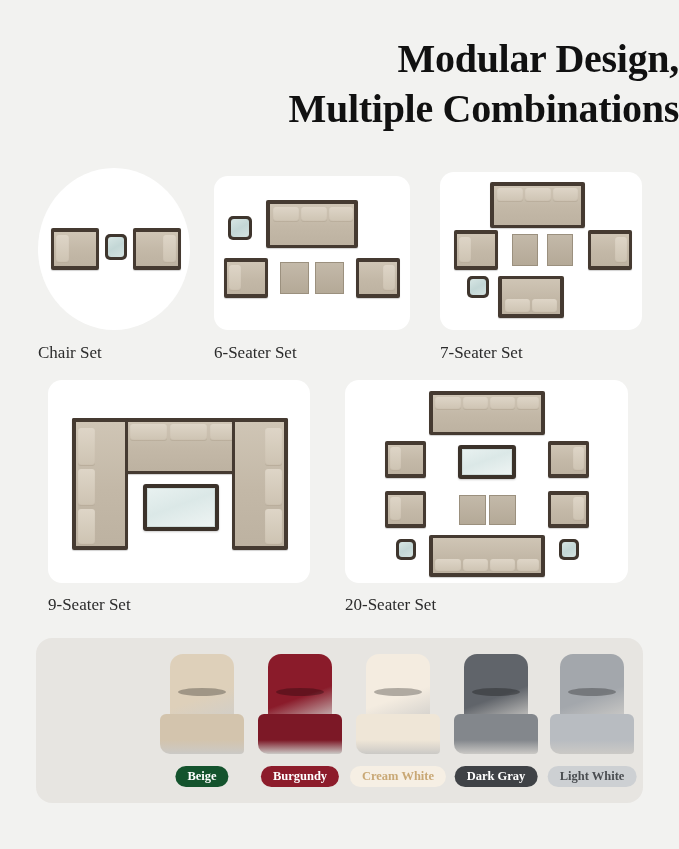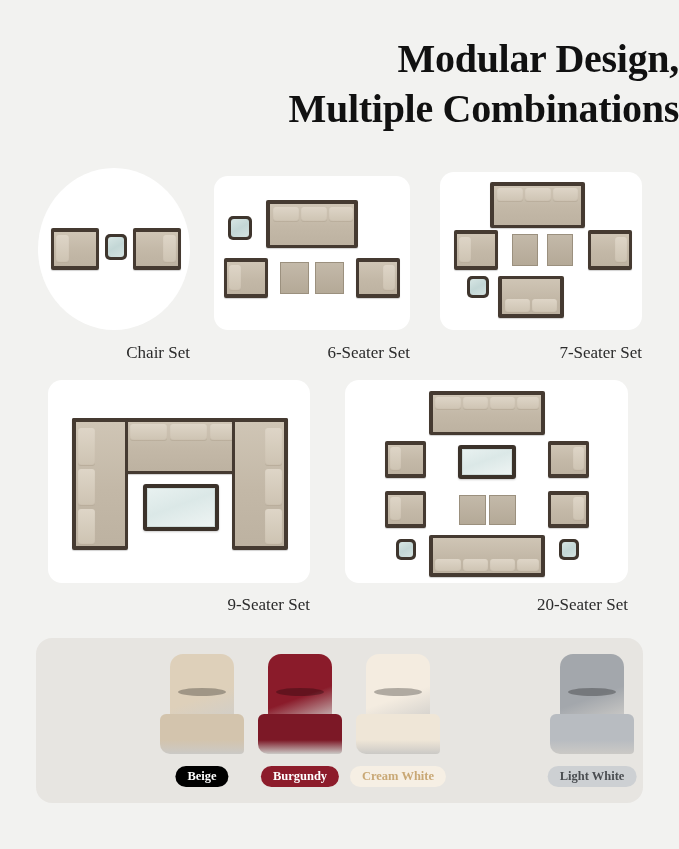--- a/index.html
+++ b/index.html
@@ -22,21 +22,21 @@
     color:#111111;
     letter-spacing:-0.3px;
   }
 
   
   .card{
     position:absolute;background:#ffffff;border-radius:14px;
   }
   .card.circle{border-radius:50%;}
   .card-label{
-    position:absolute;text-align:right;
+    position:absolute;text-align:left;
     font-family:"Liberation Serif",serif;
     font-size:17px;color:#2b2b2b;
   }
   .stage{position:absolute;left:0;top:0;width:100%;height:100%;}
 
   
   .seat{
     position:absolute;box-sizing:border-box;
     background:#453a31;
     border-radius:2px;
@@ -299,41 +299,49 @@
 
 <div id="swatch-panel">
 
 
   <div class="swatch" style="left:120px;">
     <div class="sw-chair">
       <div class="sw-back" id="b1" style="background: linear-gradient(160deg, rgb(222, 208, 186) 0%, rgb(222, 208, 186) 60%, rgba(0, 0, 0, 0.1));"></div>
       <div class="sw-crease"></div>
       <div class="sw-seatc" id="s1" style="background: linear-gradient(rgb(211, 196, 173) 0%, rgb(211, 196, 173) 65%, rgba(0, 0, 0, 0.12));"></div>
     </div>
-    <div class="sw-badge" id="g1" style="background: #000000; color: rgb(255, 255, 255);">Beige</div>
+    <div class="sw-badge" id="g1" style="background: #14532d; color: rgb(255, 255, 255);">Beige</div>
   </div>
 
   <div class="swatch" style="left:316px;">
     <div class="sw-chair">
       <div class="sw-back" id="b3" style="background: linear-gradient(160deg, rgb(244, 236, 224) 0%, rgb(244, 236, 224) 60%, rgba(0, 0, 0, 0.1));"></div>
       <div class="sw-crease"></div>
       <div class="sw-seatc" id="s3" style="background: linear-gradient(rgb(239, 230, 215) 0%, rgb(239, 230, 215) 65%, rgba(0, 0, 0, 0.12));"></div>
     </div>
     <div class="sw-badge" id="g3" style="background: rgb(246, 239, 228); color: rgb(201, 168, 117);">Cream White</div>
   </div>
 
   <div class="swatch" style="left:218px;">
     <div class="sw-chair">
       <div class="sw-back" id="b2" style="background: linear-gradient(160deg, rgb(138, 27, 42) 0%, rgb(138, 27, 42) 60%, rgba(0, 0, 0, 0.1));"></div>
       <div class="sw-crease"></div>
       <div class="sw-seatc" id="s2" style="background: linear-gradient(rgb(124, 24, 38) 0%, rgb(124, 24, 38) 65%, rgba(0, 0, 0, 0.12));"></div>
     </div>
     <div class="sw-badge" id="g2" style="background: rgb(141, 28, 43); color: rgb(255, 255, 255);">Burgundy</div>
   </div>
 
+  <div class="swatch" style="left:414px;">
+    <div class="sw-chair">
+      <div class="sw-back" id="b4" style="background: linear-gradient(160deg, rgb(96, 100, 106) 0%, rgb(96, 100, 106) 60%, rgba(0, 0, 0, 0.1));"></div>
+      <div class="sw-crease"></div>
+      <div class="sw-seatc" id="s4" style="background: linear-gradient(rgb(131, 135, 140) 0%, rgb(131, 135, 140) 65%, rgba(0, 0, 0, 0.12));"></div>
+    </div>
+    <div class="sw-badge" id="g4" style="background: rgb(63, 66, 70); color: rgb(255, 255, 255);">Dark Gray</div>
+  </div>
 
   <div class="swatch" style="left:510px;">
     <div class="sw-chair">
       <div class="sw-back" id="b5" style="background: linear-gradient(160deg, rgb(163, 167, 172) 0%, rgb(163, 167, 172) 60%, rgba(0, 0, 0, 0.1));"></div>
       <div class="sw-crease"></div>
       <div class="sw-seatc" id="s5" style="background: linear-gradient(rgb(184, 188, 193) 0%, rgb(184, 188, 193) 65%, rgba(0, 0, 0, 0.12));"></div>
     </div>
     <div class="sw-badge" id="g5" style="background: rgb(205, 208, 211); color: rgb(74, 77, 81);">Light White</div>
   </div>
 

